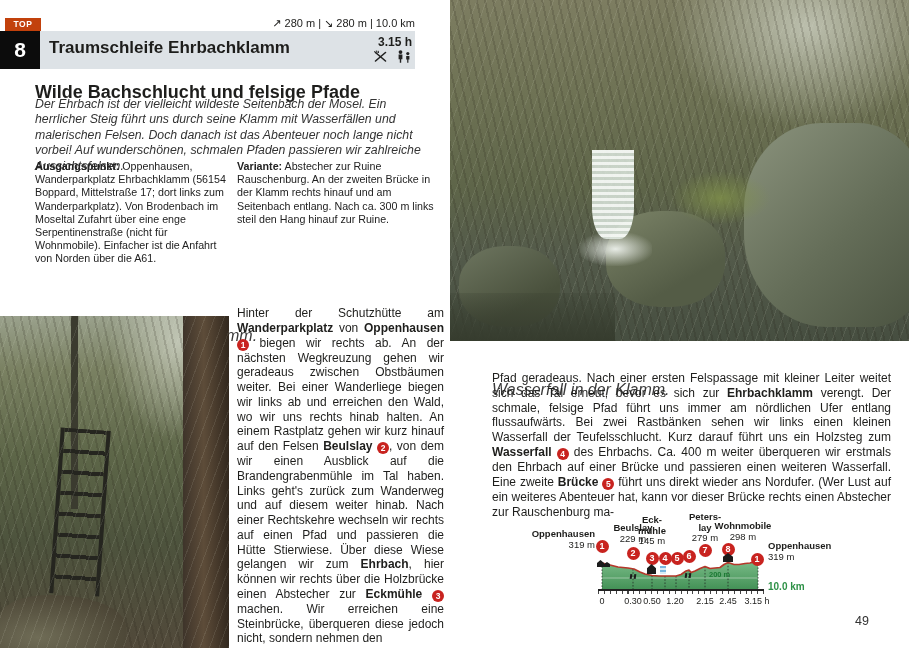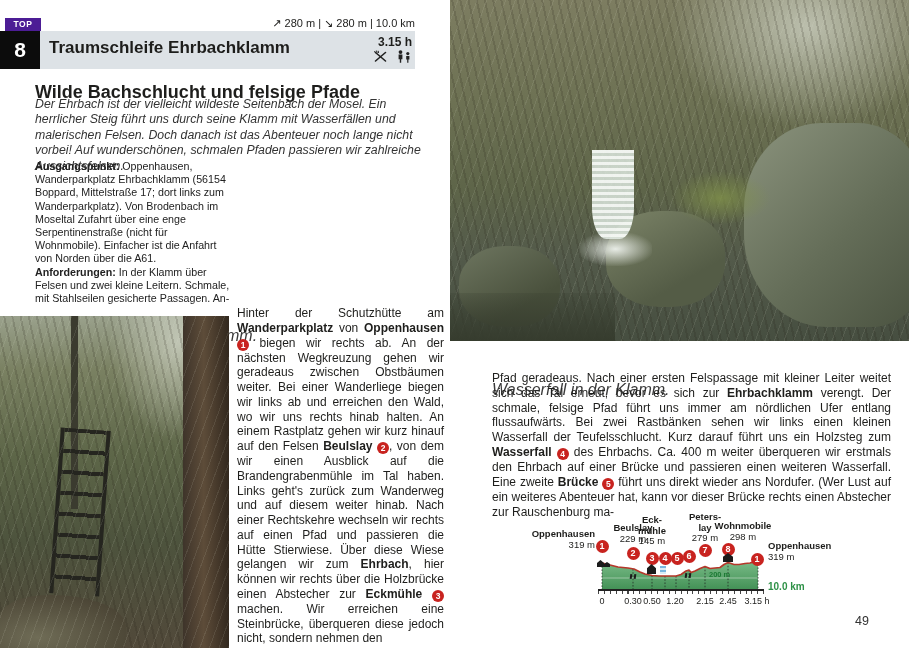--- a/index.html
+++ b/index.html
@@ -1,20 +1,20 @@
 <!DOCTYPE html>
 <html><head>
 <meta charset="utf-8">
 <style>
   html,body{margin:0;padding:0;}
   body{width:909px;height:648px;position:relative;background:#ffffff;overflow:hidden;
        font-family:"Liberation Sans","DejaVu Sans",sans-serif;color:#1e1e1c;}
   .abs{position:absolute;}
   
-  .top-badge{left:5px;top:18px;width:36px;height:13px;background:#4c1d95;color:#fff;
+  .top-badge{left:5px;top:18px;width:36px;height:13px;background:#c2410c;color:#fff;
              font-size:8.5px;font-weight:bold;text-align:center;line-height:13px;letter-spacing:.5px;}
   .tour-num{left:0;top:31px;width:40px;height:38px;background:#0c0c0c;color:#fff;
             font-size:21px;font-weight:bold;text-align:center;line-height:38px;}
   .title-bar{left:40px;top:31px;width:375px;height:38px;background:#dde2e6;}
   .title-text{left:49px;top:38px;font-size:17px;font-weight:bold;color:#1d1d1b;}
   .hdr-stats{left:160px;top:17px;width:255px;text-align:right;font-size:11px;color:#1d1d1b;}
   .hdr-duration{left:280px;top:35px;width:132px;text-align:right;font-size:12px;font-weight:bold;}
   .hdr-icons{left:280px;top:50px;width:132px;text-align:right;}
   .hdr-icons svg{vertical-align:top;margin-left:4px;}
   
@@ -113,23 +113,23 @@
       <path d="M10.2 6 h3.2 v3.6 h-1 v3.2 h-1.2 v-3.2 h-1 z"></path>
     </g>
   </svg>
 </div>
 
 <div class="abs section-heading">Wilde Bachschlucht und felsige Pfade</div>
 <div class="abs intro">Der Ehrbach ist der vielleicht wildeste Seitenbach der Mosel. Ein herrlicher Steig führt uns durch seine Klamm mit Wasserfällen und malerischen Felsen. Doch danach ist das Abenteuer noch lange nicht vorbei! Auf wunderschönen, schmalen Pfaden passieren wir zahlreiche Aussichtsfelsen.</div>
 
 <div class="abs info-col info-col-1">
     <p><b>Ausgangspunkt:</b> Oppenhausen, Wanderparkplatz Ehrbachklamm (56154 Boppard, Mittelstraße 17; dort links zum Wanderparkplatz). Von Brodenbach im Moseltal Zufahrt über eine enge Serpentinenstraße (nicht für Wohnmobile). Einfacher ist die Anfahrt von Norden über die A61.</p>
-    <p><b>Anforderungen:</b> In der Klamm über Felsen und zwei kleine Leitern. Schmale, mit Stahlseilen gesicherte Passagen. An-</p>
   </div>
 <div class="abs info-col info-col-2">
+    <p><b>Variante:</b> Abstecher zur Ruine Rauschenburg. An der zweiten Brücke in der Klamm rechts hinauf und am Seitenbach entlang. Nach ca. 300 m links steil den Hang hinauf zur Ruine.</p>
   </div>
 
 <div class="abs caption cap-left">Leiter am Eingang der Klamm.</div>
 <div class="abs photo photo-left">
   <div class="skyglow"></div>
   <div class="tex"></div>
   <div class="trunk-thin"></div>
   <div class="trunk-r"></div>
   <div class="rocks-l"></div>
   <div class="ladder"></div>

